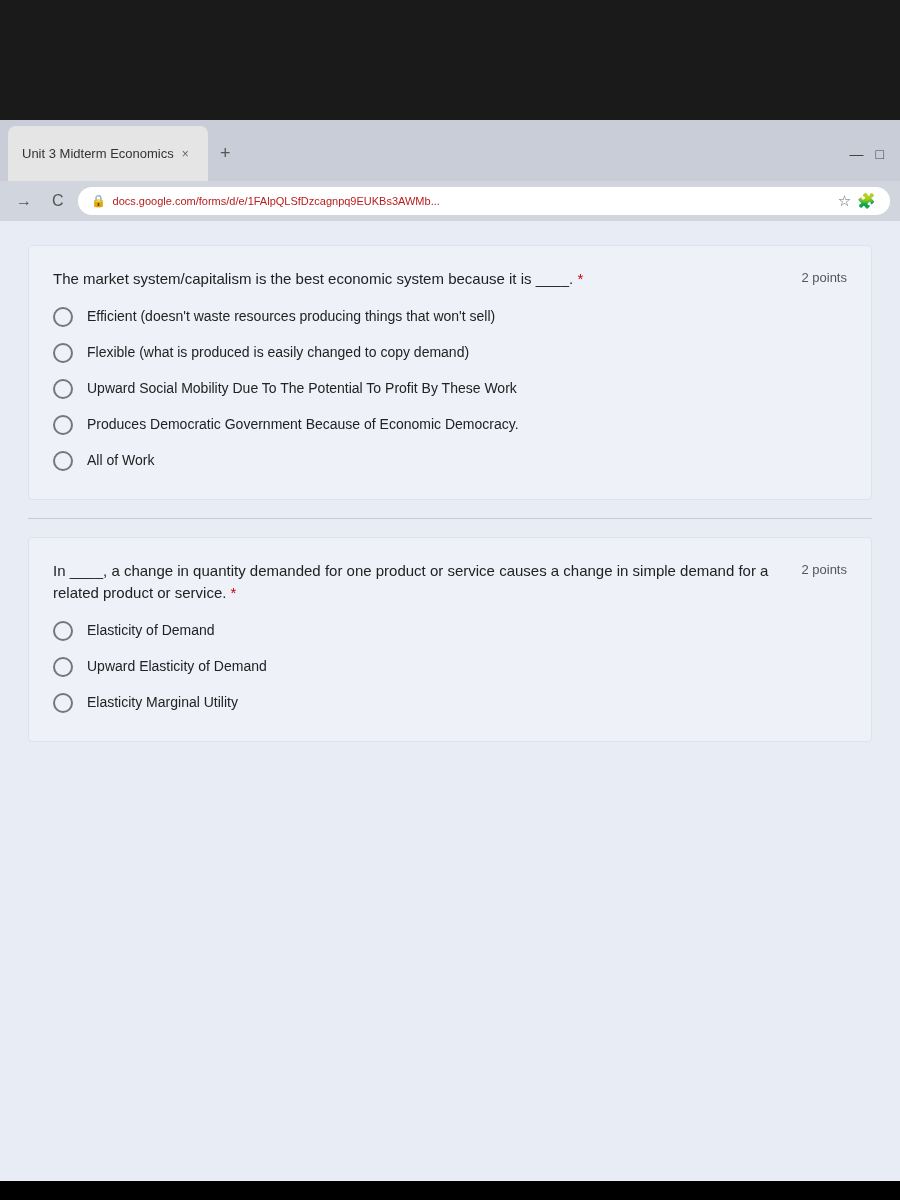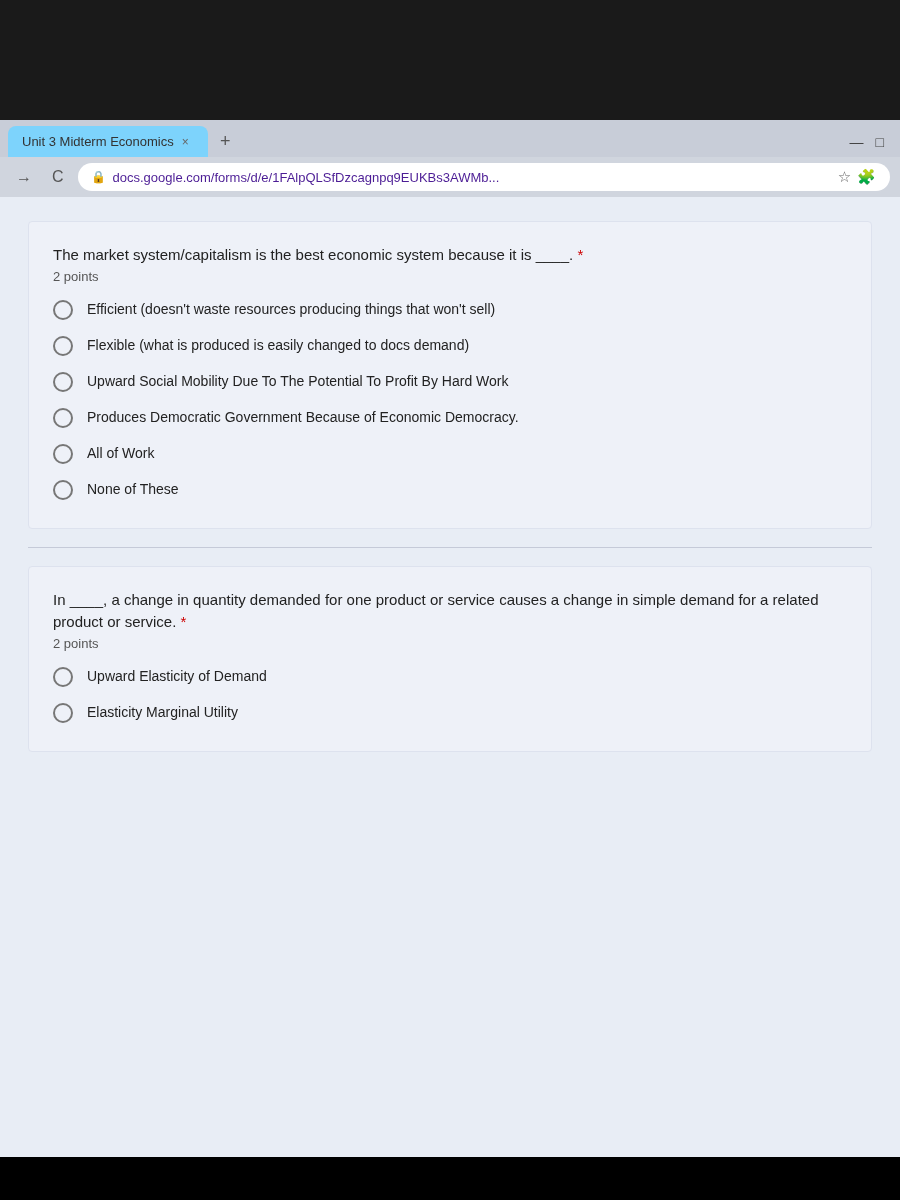--- a/index.html
+++ b/index.html
@@ -26,23 +26,23 @@
 
     .tab-bar {
       display: flex;
       align-items: center;
       padding: 6px 8px 0 8px;
       background: #c8cdd8;
       gap: 4px;
     }
 
     .tab-active {
-      background: #7dd3fc;
+      background: #e5e5e5;
       border-radius: 8px 8px 0 0;
-      padding: 8px 14px;
+      padding: 20px 14px;
       font-size: 13px;
       color: #333;
       display: flex;
       align-items: center;
       gap: 8px;
       min-width: 200px;
     }
 
     .tab-close {
       font-size: 12px;
@@ -102,22 +102,22 @@
       gap: 6px;
     }
 
     .lock-icon {
       color: #555;
       font-size: 12px;
     }
 
     .address-text {
       flex: 1;
-      font-size: 13px;
-      color: #4c1d95;
+      font-size: 11px;
+      color: #b91c1c;
     }
 
     .star-icon, .ext-icon {
       font-size: 15px;
       color: #666;
       cursor: pointer;
     }
 
     
     .page-content {
@@ -134,21 +134,20 @@
       padding: 22px 24px 28px 24px;
       margin-bottom: 18px;
       border: 1px solid #dde2ee;
     }
 
     .question-header {
       display: flex;
       align-items: flex-start;
       justify-content: space-between;
       margin-bottom: 16px;
-      flex-direction: column;
     }
 
     .question-text {
       font-size: 15px;
       color: #222;
       line-height: 1.5;
       flex: 1;
       padding-right: 16px;
     }
 
@@ -246,58 +245,58 @@
 
     <div class="options-list">
 
       <div class="option-item">
         <div class="radio-circle"></div>
         <span class="option-label">Efficient (doesn't waste resources producing things that won't sell)</span>
       </div>
 
       <div class="option-item">
         <div class="radio-circle"></div>
-        <span class="option-label">Flexible (what is produced is easily changed to docs demand)</span>
-      </div>
-
-      <div class="option-item">
-        <div class="radio-circle"></div>
-        <span class="option-label">Upward Social Mobility Due To The Potential To Profit By Hard Work</span>
+        <span class="option-label">Flexible (what is produced is easily changed to copy demand)</span>
+      </div>
+
+      <div class="option-item">
+        <div class="radio-circle"></div>
+        <span class="option-label">Upward Social Mobility Due To The Potential To Profit By These Work</span>
       </div>
 
       <div class="option-item">
         <div class="radio-circle"></div>
         <span class="option-label">Produces Democratic Government Because of Economic Democracy.</span>
       </div>
 
       <div class="option-item">
         <div class="radio-circle"></div>
         <span class="option-label">All of Work</span>
       </div>
 
-      <div class="option-item">
-        <div class="radio-circle"></div>
-        <span class="option-label">None of These</span>
-      </div>
 
     </div>
   </div>
 
   <hr class="divider">
 
   <div class="question-card">
     <div class="question-header">
       <div class="question-text">
         <span>In ____, a change in quantity demanded for one product or service causes a change in simple demand for a related product or service.<span class="required-star"> *</span></span>
       </div>
       <div class="points-badge">2 points</div>
     </div>
 
     <div class="options-list">
 
+      <div class="option-item">
+        <div class="radio-circle"></div>
+        <span class="option-label">Elasticity of Demand</span>
+      </div>
 
       <div class="option-item">
         <div class="radio-circle"></div>
         <span class="option-label">Upward Elasticity of Demand</span>
       </div>
 
       <div class="option-item">
         <div class="radio-circle"></div>
         <span class="option-label">Elasticity Marginal Utility</span>
       </div>

